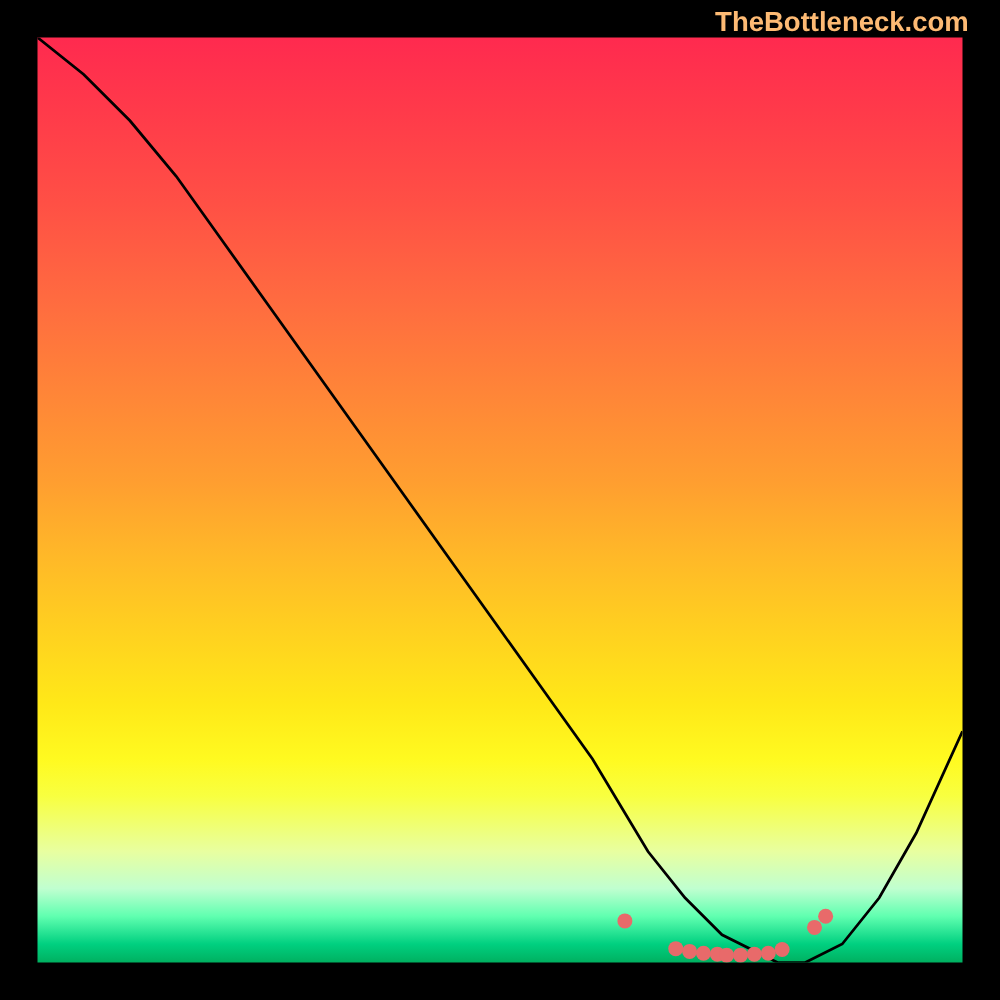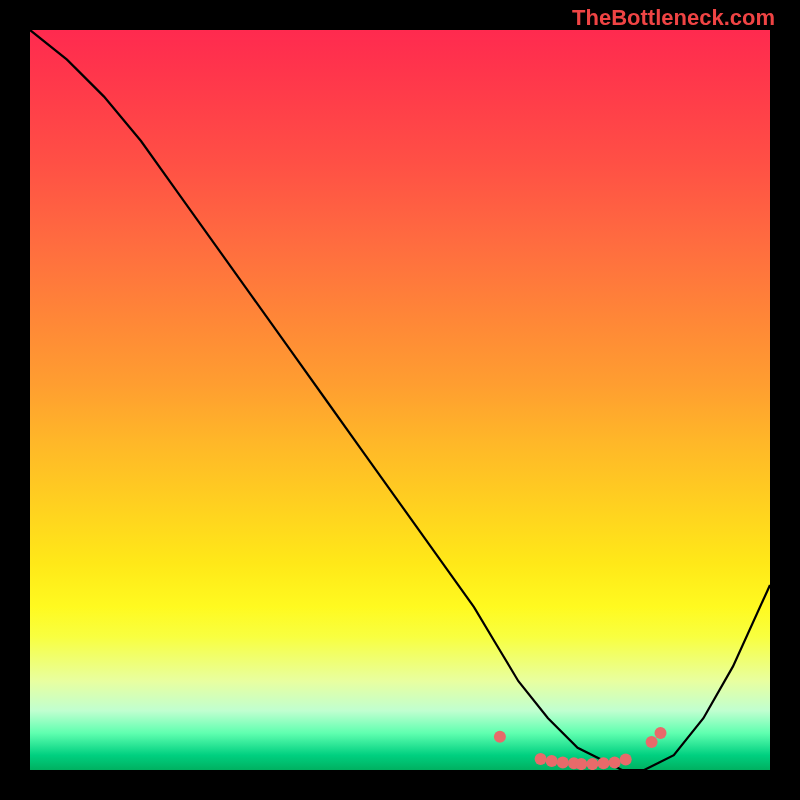--- a/index.html
+++ b/index.html
@@ -14,21 +14,21 @@
   .container {
     width: 800px;
     height: 800px;
     position: relative;
     background: #000;
   }
   .watermark {
     position: absolute;
     top: 5px;
     right: 25px;
-    color: #ef4444;
+    color: #fdba74;
     font-size: 22px;
     font-weight: bold;
     z-index: 10;
     text-align: right;
   }
   .plot-area {
     position: absolute;
     left: 30px;
     top: 30px;
     width: 740px;

